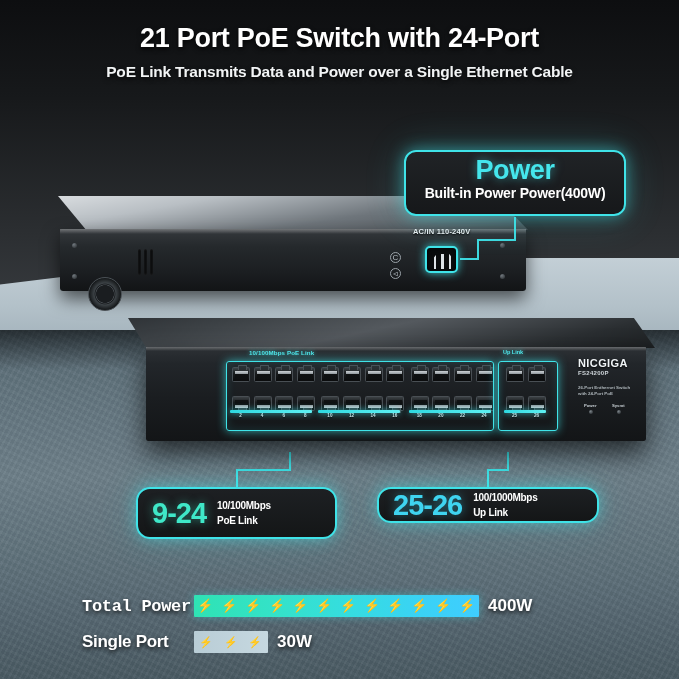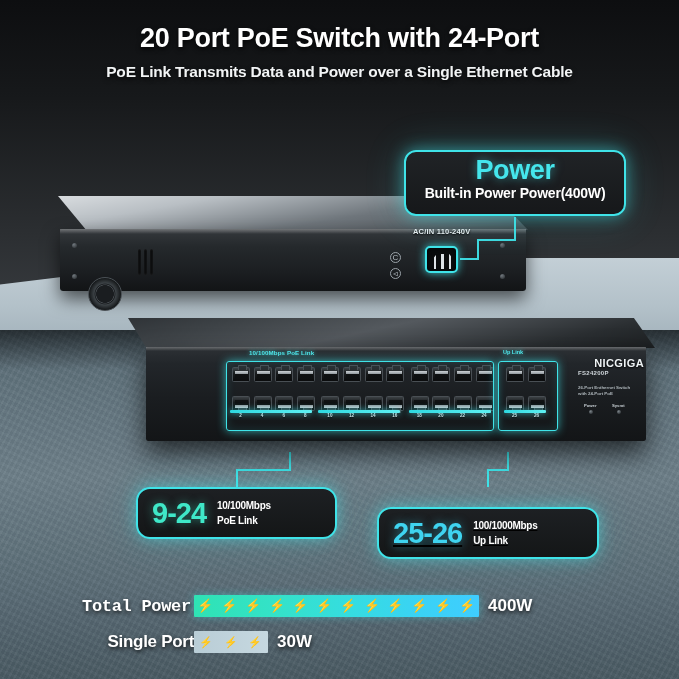--- a/index.html
+++ b/index.html
@@ -205,21 +205,20 @@
   }
   #uplink-label {
     position:absolute; left:357px; top:2px;
     color:#4fe6ea; font-size:5.5px; font-weight:bold;
     text-shadow:0 0 4px rgba(79,230,234,.8); white-space:nowrap;
   }
   #brand-area { position:absolute; left:432px; top:10px; width:66px; }
   #brand-name {
     color:#f0f4f6; font-size:11px; font-weight:bold; letter-spacing:.4px;
     text-shadow:0 1px 2px #000;
-    text-align:right;
   }
   #brand-model {
     color:#cfd6db; font-size:6px; font-weight:bold; letter-spacing:.3px; margin-top:1px;
   }
   #brand-desc {
     color:#aeb6bb; font-size:4.4px; font-weight:bold; line-height:6px; margin-top:9px;
   }
   #brand-leds { position:absolute; top:46px; left:6px; width:58px; }
   .led-txt { position:absolute; color:#c8d0d5; font-size:4.2px; font-weight:bold; }
   .led-dot {
@@ -229,40 +228,40 @@
 
   
   .callout {
     position:absolute; z-index:24; display:flex; align-items:center;
     background:linear-gradient(180deg,#1d2023 0%, #141617 100%);
     border:2px solid #3fe3e8; border-radius:14px;
     box-shadow:0 0 15px rgba(63,227,232,.5), 0 0 38px rgba(63,227,232,.15);
     padding:0 14px;
   }
   #callout-1 { left:136px; top:487px; width:201px; height:52px; }
-  #callout-2 { left:377px; top:507px; width:222px; height:52px;text-decoration:underline; }
+  #callout-2 { left:377px; top:487px; width:222px; height:36px; }
   .callout-num { font-size:29px; font-weight:bold; letter-spacing:-1px; line-height:30px; }
   #c1-num { color:#3fe8c8; text-shadow:0 0 10px rgba(63,232,200,.5); }
   #c2-num { color:#3fd4f0; text-shadow:0 0 10px rgba(63,212,240,.5); }
   .callout-txt {
     color:#fff; font-size:10px; font-weight:bold; line-height:15.5px;
     margin-left:11px; letter-spacing:-.3px;
   }
   
   #leaders { position:absolute; left:0; top:0; width:679px; height:679px; z-index:13; pointer-events:none; }
 
   
   #meters { position:absolute; left:0; top:592px; width:679px; z-index:24; }
   .meter-row { display:flex; align-items:center; height:28px; margin-bottom:8px; padding-left:82px; }
   .meter-label {
     color:#fff; font-size:17px; font-weight:bold; letter-spacing:-.3px;
     text-shadow:0 2px 4px rgba(0,0,0,.8); white-space:nowrap;
   }
   #total-label { width:112px;font-family:Liberation Mono, monospace; }
-  #single-label { width:112px;text-align:right; }
+  #single-label { width:112px; }
   .meter-bar { display:flex; align-items:center; height:22px; border-radius:1px; overflow:hidden; }
   #total-bar {
     width:285px;
     background:linear-gradient(90deg,#2fe3b4 0%, #34e2c8 28%, #35dde0 55%, #3ad2f5 80%, #3fcdff 100%);
     box-shadow:0 0 8px rgba(60,220,230,.45);
   }
   #single-bar {
     width:74px;
     background:linear-gradient(90deg,#b9cdd6 0%, #c6d8e0 100%);
   }
@@ -277,21 +276,21 @@
 <body>
 
 <div id="scene">
   <div id="wall"></div>
   <div id="floor-top"></div>
   <div id="floor-bottom"></div>
   <div id="floor-shadow"></div>
 </div>
 
 <div id="header">
-  <div class="h-line">20 Port PoE Switch with 24-Port</div>
+  <div class="h-line">21 Port PoE Switch with 24-Port</div>
   <div id="subtitle">PoE Link Transmits Data and Power over a Single Ethernet Cable</div>
 </div>
 
 <div id="switch-top">
   <div id="st-top-face"></div>
   <div id="st-front">
     <div id="st-fan"></div>
     <div class="st-vent" style="left:78px;top:20px;"></div>
     <div class="st-vent" style="left:84px;top:20px;"></div>
     <div class="st-vent" style="left:90px;top:20px;"></div>

